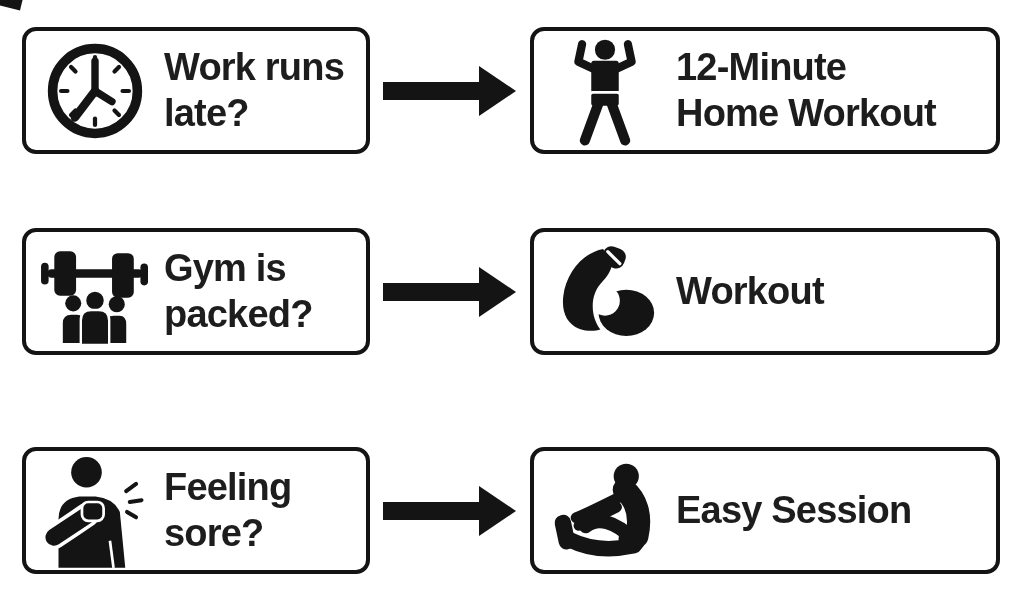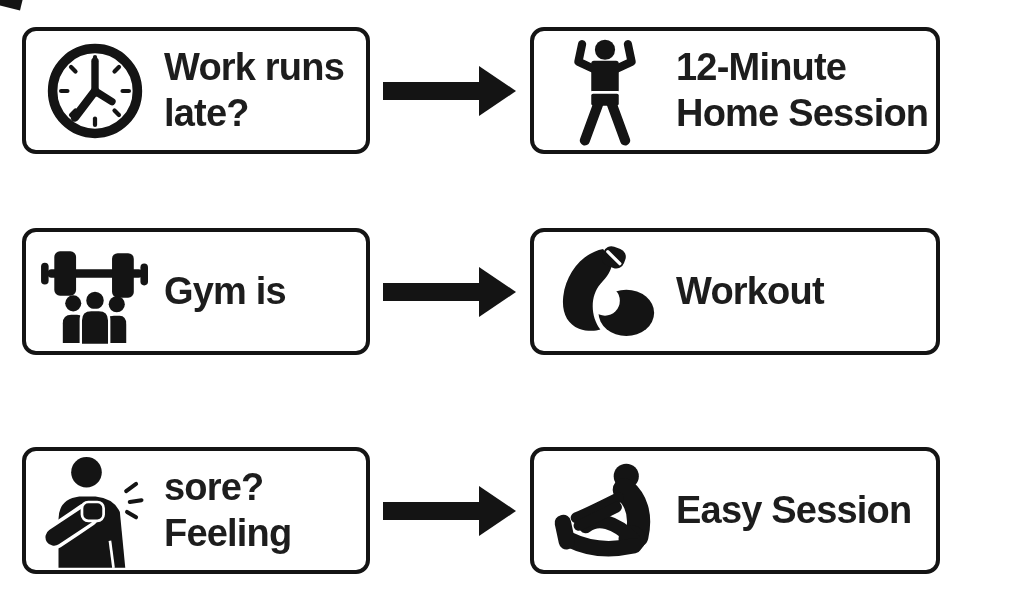--- a/index.html
+++ b/index.html
@@ -13,21 +13,21 @@
     background:#141414;transform:rotate(14deg);
   }
   .row{position:absolute;left:22px;height:127px;display:flex;align-items:center;}
   .row-1{top:27px}.row-2{top:228px}.row-3{top:447px}
   .box{
     box-sizing:border-box;height:127px;background:#ffffff;
     border:4px solid #141414;border-radius:14px;
     display:flex;align-items:center;overflow:hidden;
   }
   .box.cond{width:348px}
-  .box.res{width:410px}
+  .box.res{width:470px}
   .iconwrap{flex:none;display:flex;align-items:center;justify-content:center;height:100%;}
   .cond .iconwrap{width:138px}
   .res .iconwrap{width:142px}
   .label{font-weight:700;font-size:38px;line-height:1.2;color:#1d1d1d;letter-spacing:-0.8px;}
   .label span{display:block;white-space:nowrap;}
   .arrowwrap{flex:none;margin:0 14px 0 13px;display:flex;align-items:center;}
   .ink{fill:#141414;}
   .ink-stroke{stroke:#141414;fill:none;}
   .white-stroke{stroke:#ffffff;fill:none;}
 </style>
@@ -82,21 +82,21 @@
           <rect x="27" y="60" width="30" height="3" fill="#ffffff"></rect>
           <rect x="27" y="63" width="30" height="13" rx="2" class="ink"></rect>
           <g class="ink-stroke" stroke-width="11" stroke-linecap="round">
             <path d="M35 73 L20 114"></path>
               <path d="M49 73 L64 114"></path>
           </g>
         </svg>
       </div>
       <div class="label">
         <span>12-Minute</span>
-        <span>Home Session</span>
+        <span>Home Workout</span>
       </div>
     </div>
   </div>
 
   <div class="row row-2">
     <div class="box cond">
       <div class="iconwrap">
         <svg width="110" height="106" viewBox="0 0 116 112">
           <rect x="8" y="32" width="100" height="9" rx="4" class="ink"></rect>
           <rect x="1" y="25" width="8" height="23" rx="4" class="ink"></rect>
@@ -106,20 +106,21 @@
           <circle cx="35" cy="68" r="8.5" class="ink"></circle>
           <path d="M24 110 V89 Q24 80 33 80 L39 80 Q46 80 46 89 V110 Z" class="ink"></path>
           <circle cx="81" cy="69" r="8.5" class="ink"></circle>
           <path d="M69 110 V90 Q69 81 78 81 L84 81 Q91 81 91 90 V110 Z" class="ink"></path>
           <circle cx="58" cy="65" r="10.5" class="ink" stroke="#ffffff" stroke-width="2.5"></circle>
           <path d="M43 112 V86 Q43 75 54 75 L62 75 Q73 75 73 86 V112 Z" class="ink" stroke="#ffffff" stroke-width="2.5"></path>
         </svg>
       </div>
       <div class="label">
         <span>Gym is</span>
+        <span>packed?</span>
       </div>
     </div>
     <div class="arrowwrap">
       <svg width="133" height="50" viewBox="0 0 133 50">
         <rect x="0" y="16" width="100" height="18" class="ink"></rect>
         <polygon points="96,0 133,25 96,50" class="ink"></polygon>
       </svg>
     </div>
     <div class="box res">
       <div class="iconwrap">
@@ -148,22 +149,22 @@
           <path d="M10 92 Q28 80 46 68" class="ink-stroke" stroke-width="19" stroke-linecap="round"></path>
           <rect x="41" y="53" width="24" height="21" rx="7" class="ink" stroke="#ffffff" stroke-width="3"></rect>
           <g class="ink-stroke" stroke-width="4.5" stroke-linecap="round">
             <line x1="90" y1="41" x2="101" y2="33"></line>
             <line x1="94" y1="53" x2="107" y2="51"></line>
             <line x1="91" y1="64" x2="101" y2="70"></line>
           </g>
         </svg>
       </div>
       <div class="label">
+        <span>Feeling</span>
         <span>sore?</span>
-        <span>Feeling</span>
       </div>
     </div>
     <div class="arrowwrap">
       <svg width="133" height="50" viewBox="0 0 133 50">
         <rect x="0" y="16" width="100" height="18" class="ink"></rect>
         <polygon points="96,0 133,25 96,50" class="ink"></polygon>
       </svg>
     </div>
     <div class="box res">
       <div class="iconwrap">

